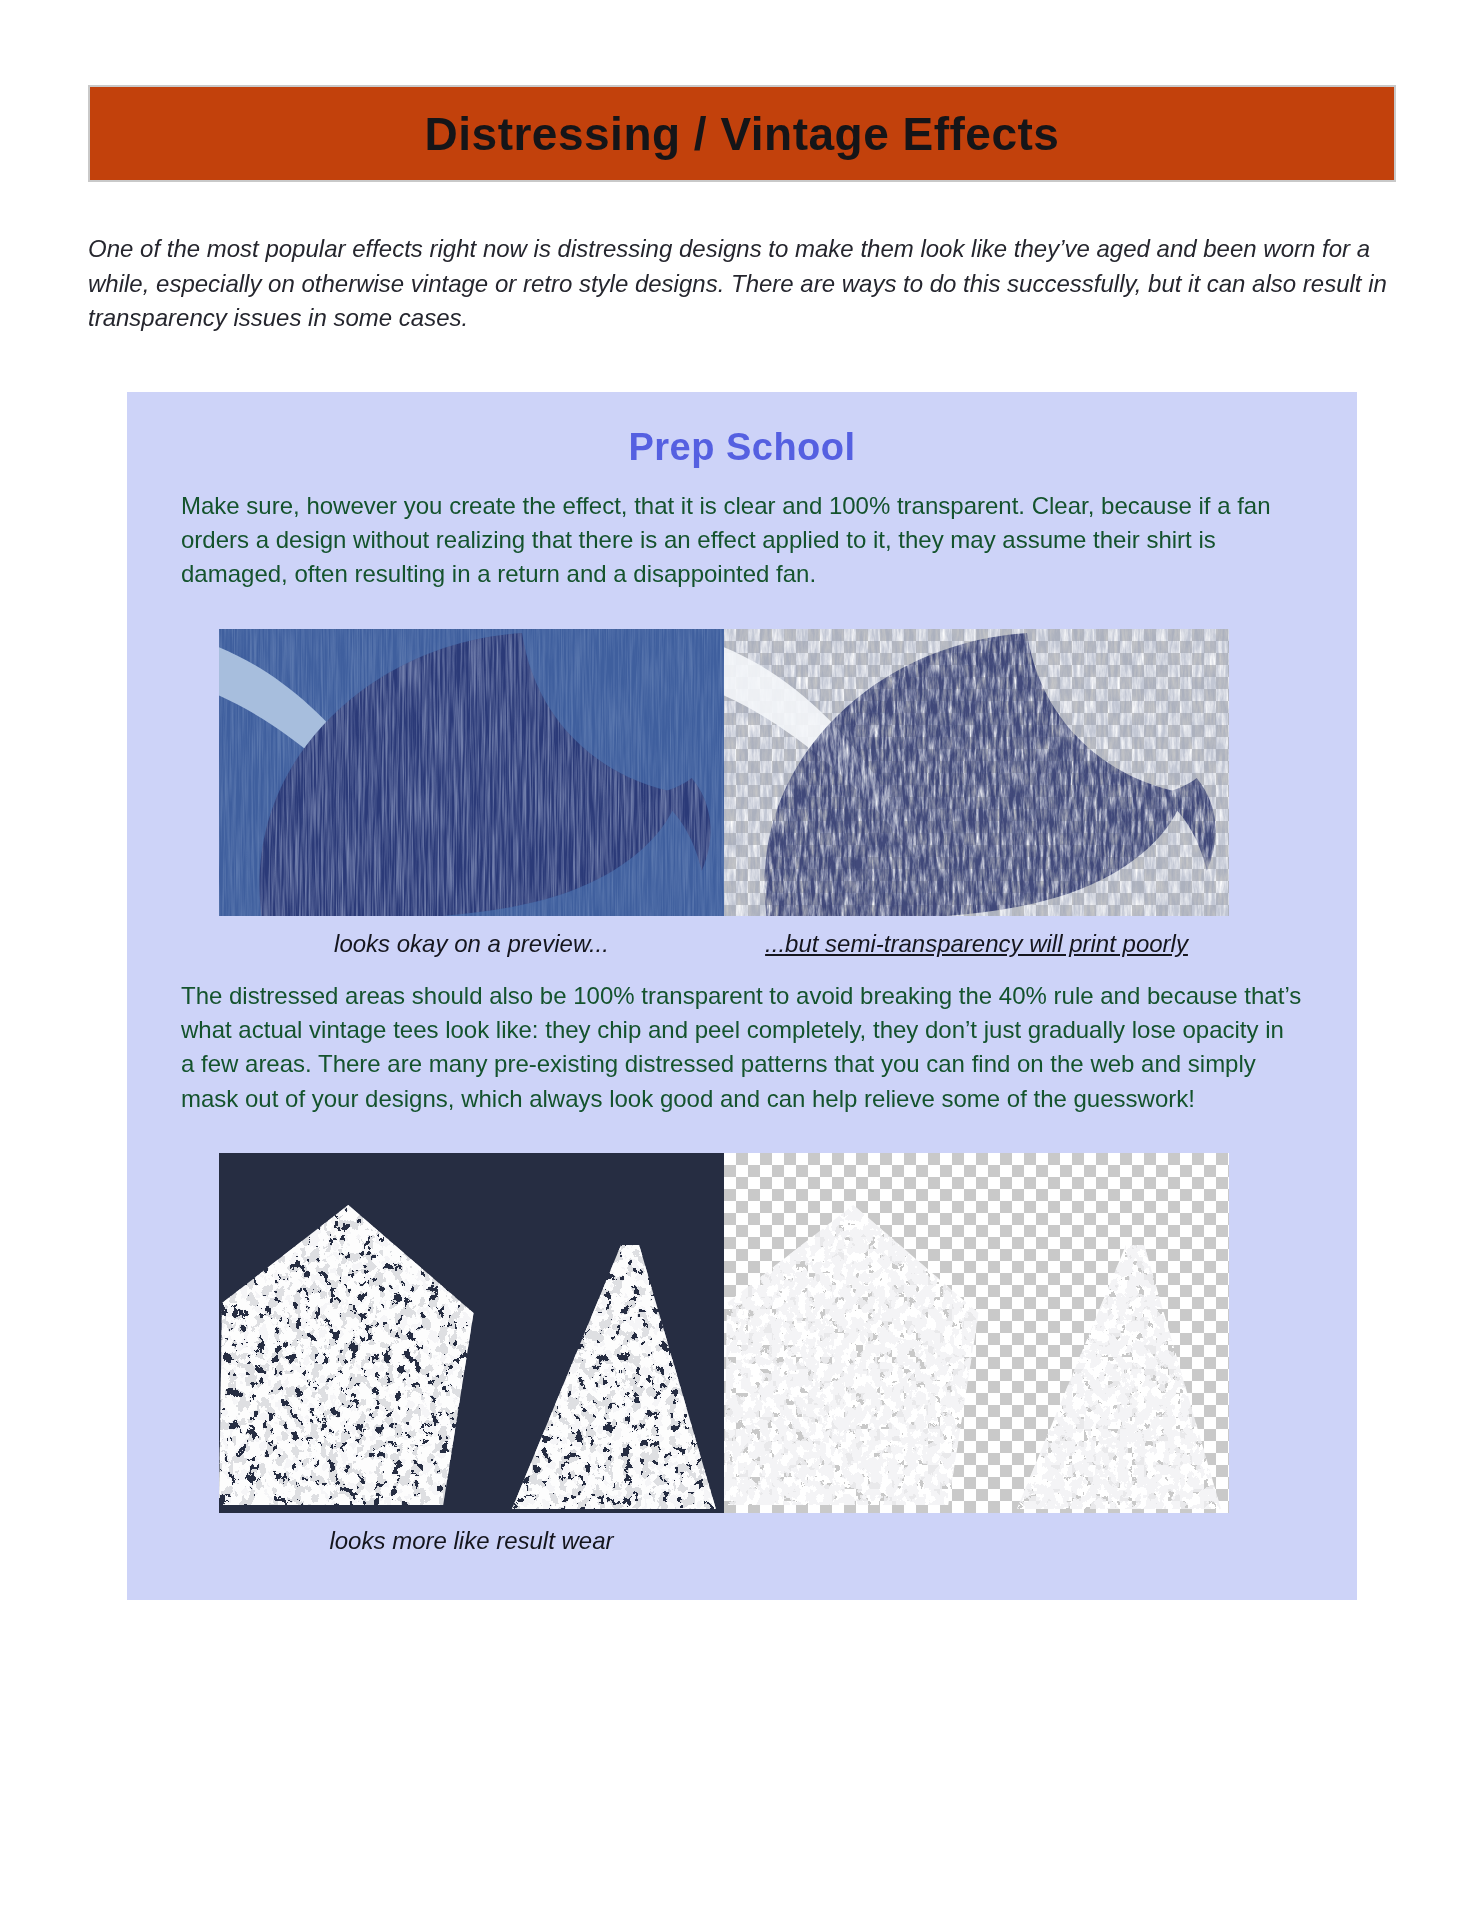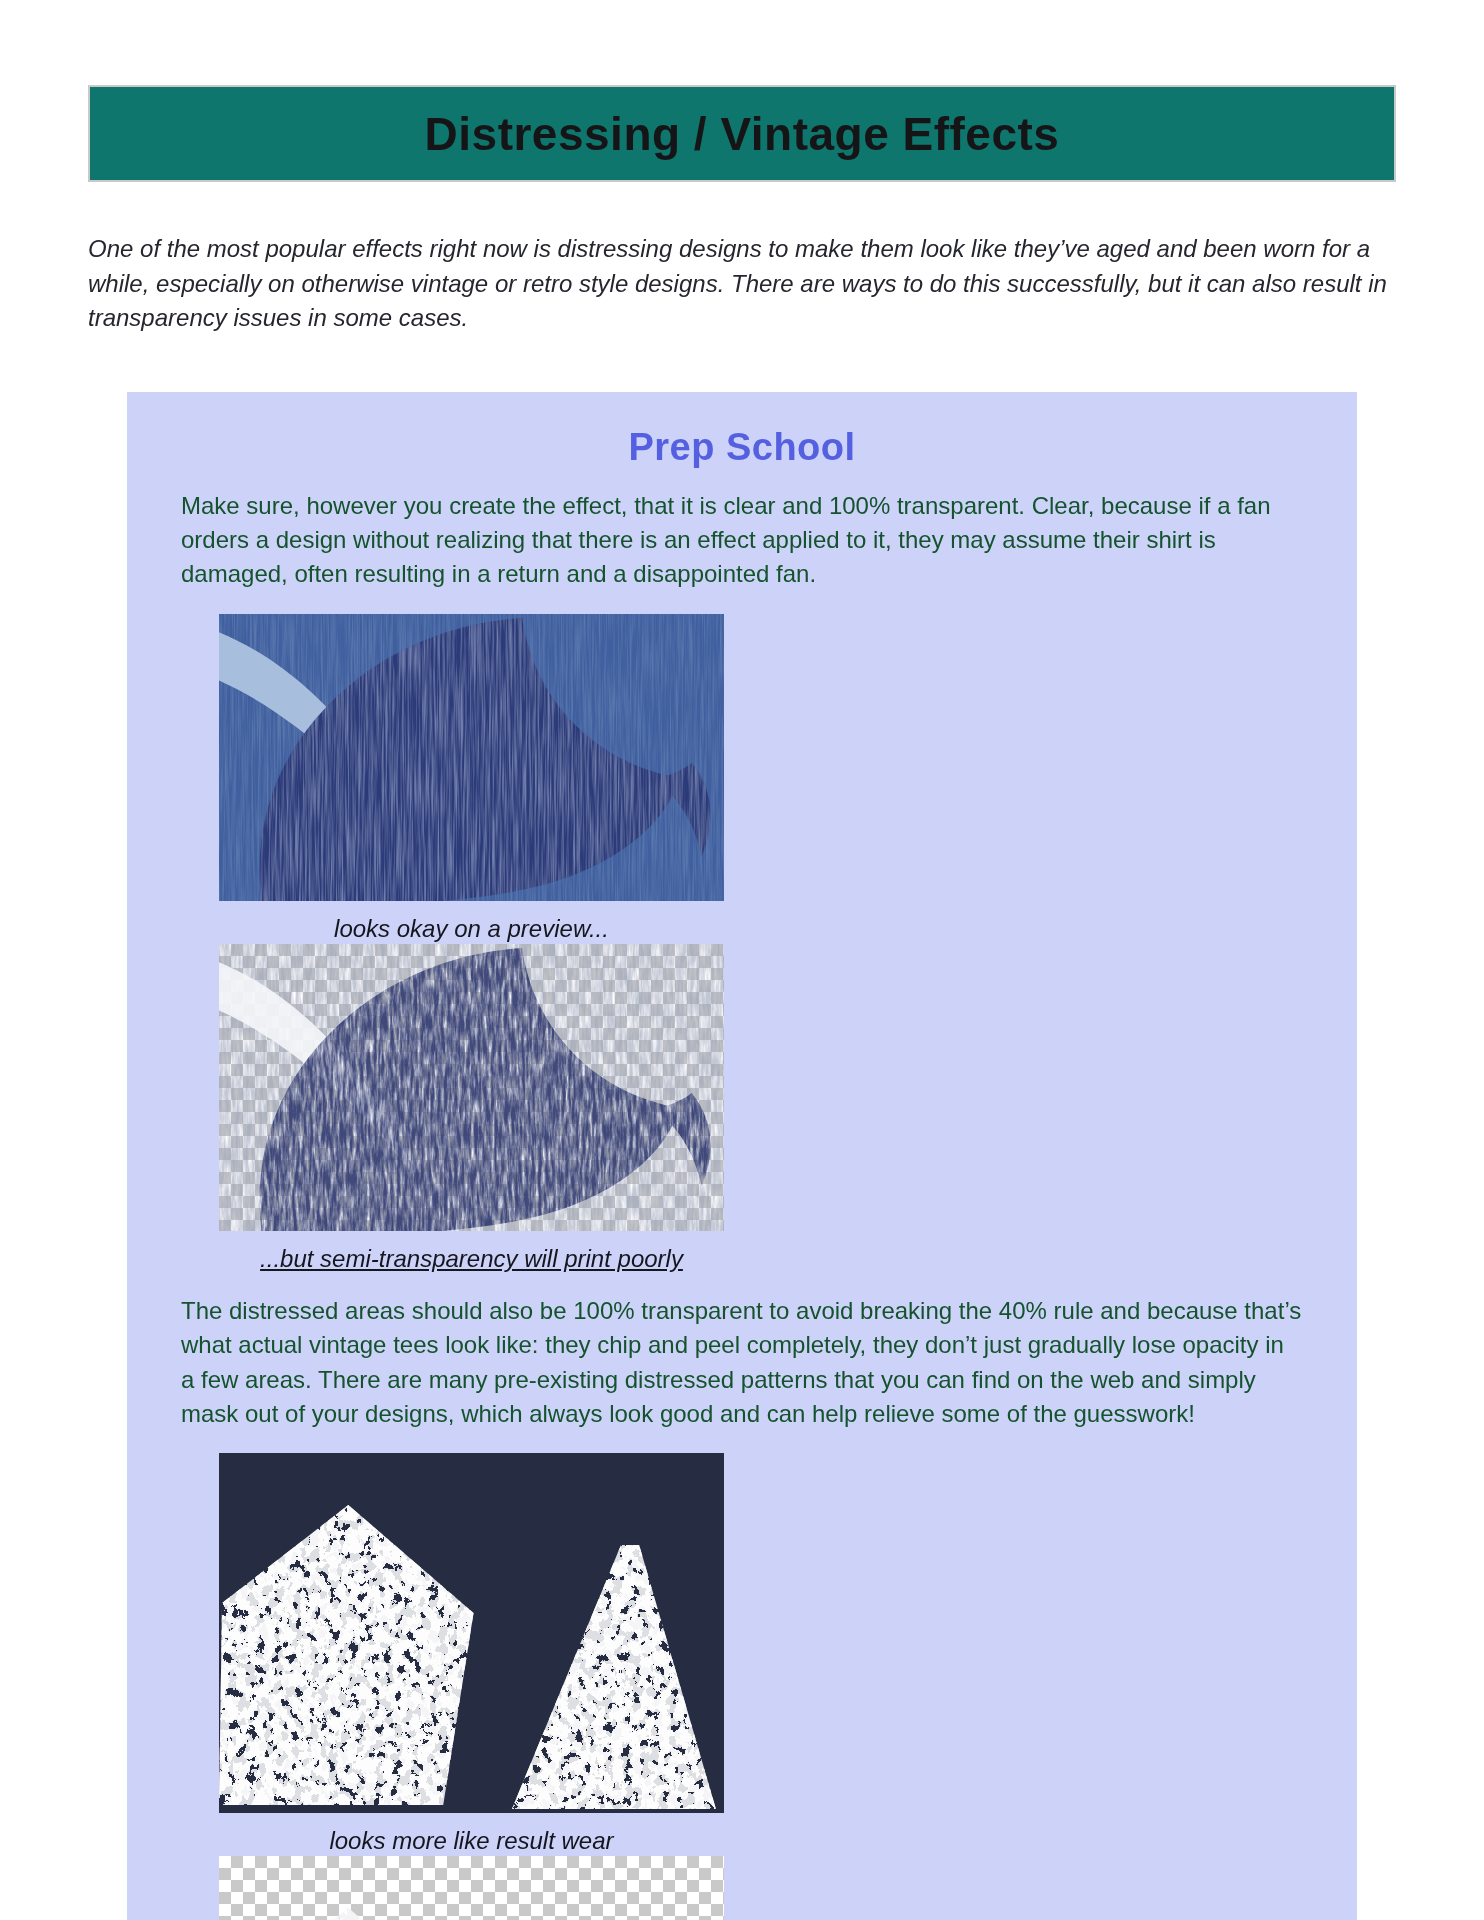--- a/index.html
+++ b/index.html
@@ -6,21 +6,21 @@
   html, body { width: 1484px; background: #ffffff; }
   body {
     height: 1920px;
     font-family: "Liberation Sans", sans-serif;
     color: #23242e;
     overflow: hidden;
   }
   .page { padding: 85px 88px 0; }
 
   .title-box {
-    background: #0f766e;
+    background: #c2410c;
     border: 2px solid #c9c9c9;
     height: 97px;
     display: flex;
     align-items: center;
     justify-content: center;
   }
   .title-box h1 {
     font-size: 46px;
     font-weight: 800;
     letter-spacing: 0.5px;
@@ -49,24 +49,22 @@
   }
   .panel-text {
     margin-top: 20px;
     font-size: 24px;
     line-height: 1.43;
     color: #14532d;
   }
 
   .fig-row {
     display: flex;
-    justify-content: space-between;
     padding: 0 38px;
-    margin-top: 22px;
-    flex-direction: column;
+    margin-top: 37px;
   }
   .fig {
     width: 505px;
     display: flex;
     flex-direction: column;
     align-items: center;
     overflow: visible;
   }
   .art-box { width: 505px; }
   .art-box.h-short { height: 287px; }

